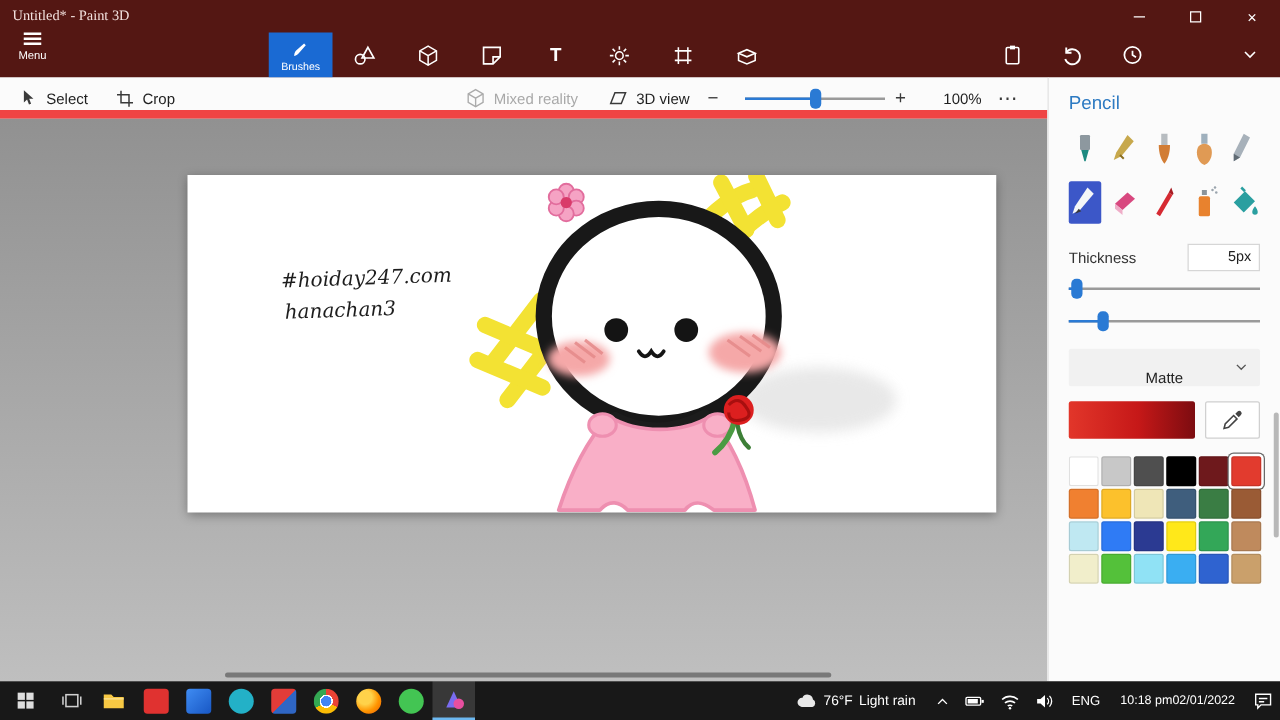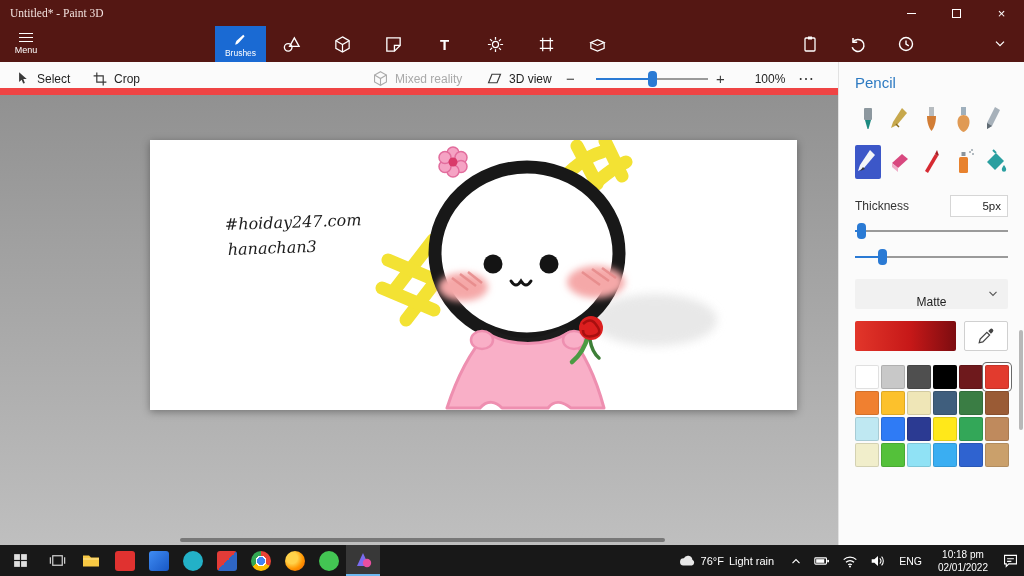--- a/index.html
+++ b/index.html
@@ -8,21 +8,21 @@
   .stage { position:relative; width:1024px; height:576px; background:#fff; overflow:hidden; }
 
   
   .topband { position:absolute; left:0; top:0; width:1024px; height:62px; background:#541713; }
   .win-title { position:absolute; left:10px; top:0; height:26px; line-height:26px; font-size:11.5px; color:#f3e2df;font-family:Liberation Serif, serif; }
   .wctrl { position:absolute; right:0; top:0; display:flex; }
   .wbtn { width:45px; height:26px; display:flex; align-items:center; justify-content:center; color:#fff; font-size:13px; cursor:default; }
   .glyph-min { width:9px; height:1px; background:#fff; display:block; }
   .glyph-max { width:9px; height:9px; border:1px solid #fff; display:block; }
 
-  .menu-btn { position:absolute; left:0; top:26px; width:52px; height:36px; display:flex; flex-direction:column; align-items:center; justify-content:center; gap:3px; color:#fff; }
+  .menu-btn { position:absolute; left:0; top:26px; width:52px; height:36px; display:flex; flex-direction:column; align-items:center; gap:3px; color:#fff; }
   .menu-bars { width:14px; display:flex; flex-direction:column; gap:2.5px; }
   .menu-bars i { display:block; height:1.5px; background:#fff; }
   .menu-label { font-size:9px; }
 
   .tabs { position:absolute; left:215px; top:26px; height:36px; display:flex; }
   .tab { width:51px; height:36px; display:flex; align-items:center; justify-content:center; }
   .tab.sel { background:#1a6ad3; flex-direction:column; gap:1px; padding-top:2px; }
   .tab-label { font-size:8.5px; color:#fff; }
   .tab .ticon { width:19px; height:19px; }
   .tab.sel .ticon { width:15px; height:15px; }
@@ -79,21 +79,21 @@
   .tb-start { width:40px; height:31px; display:flex; align-items:center; justify-content:center; }
   .tb-app { width:34px; height:31px; display:flex; align-items:center; justify-content:center; }
   .tb-app.active { background:rgba(255,255,255,0.14); border-bottom:2px solid #6cb8f0; }
   .tb-spacer { flex:1; }
   .ic20 { width:20px; height:20px; border-radius:3px; }
   .circle { border-radius:50%; }
   .tray { display:flex; align-items:center; height:31px; }
   .tray-item { display:flex; align-items:center; justify-content:center; height:31px; padding:0 5px; color:#fff; }
   .weather { gap:5px; font-size:11px; padding:0 10px; }
   .lang { font-size:10.5px; padding:0 7px; }
-  .clock { flex-direction:column; font-size:10px; line-height:1.3; text-align:center; padding:0 9px; }
+  .clock { flex-direction:row; font-size:10px; line-height:1.3; text-align:center; padding:0 9px; }
 </style>
 </head>
 <body>
 
 <div class="stage">
 
   <div class="topband">
     <div class="win-title">Untitled* - Paint 3D</div>
     <div class="wctrl">
       <div class="wbtn">

